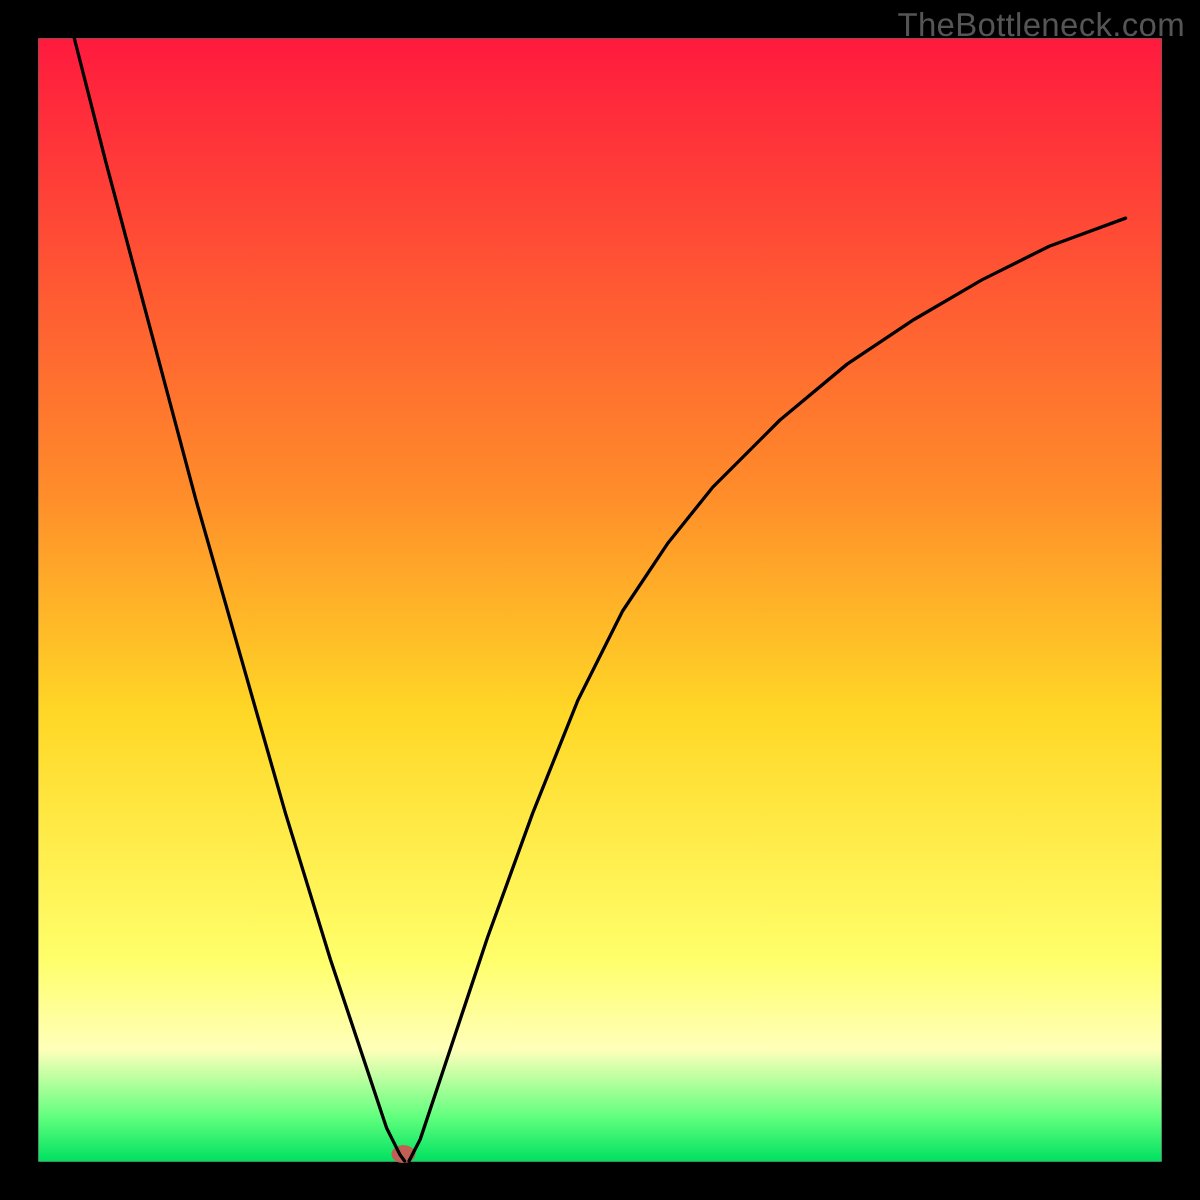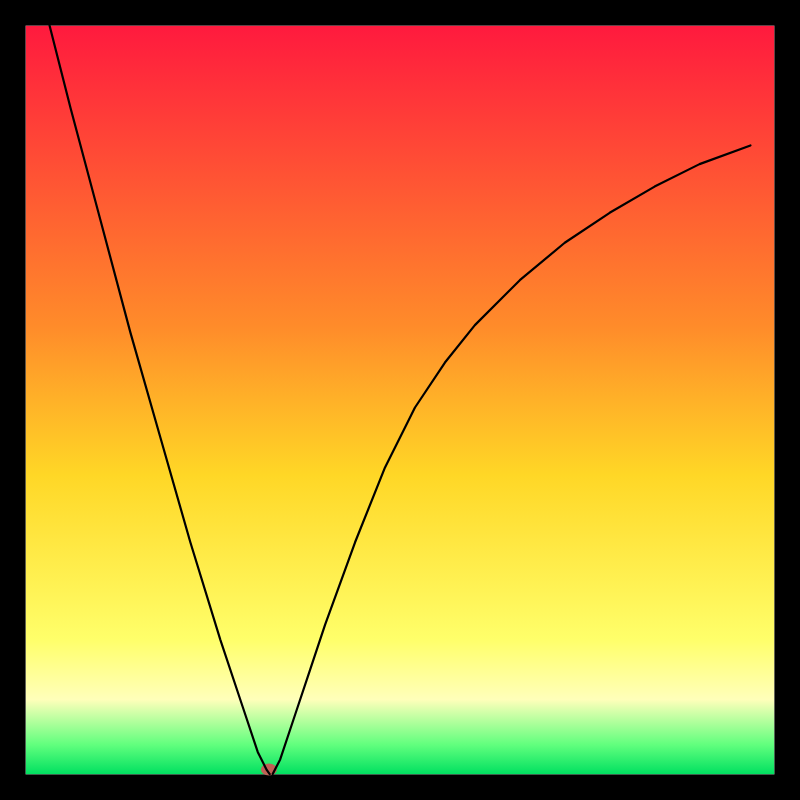--- a/index.html
+++ b/index.html
@@ -27,20 +27,21 @@
     letter-spacing: 0.2px;
   }
   svg {
     display: block;
   }
 </style>
 </head>
 <body>
 
 <div class="chart-container">
+  <div class="branding">TheBottleneck.com</div>
   <svg id="chart-svg" width="800" height="800" viewBox="0 0 800 800">
     <defs>
       <linearGradient id="bg-grad" x1="0" y1="0" x2="0" y2="1">
           <stop offset="0%" stop-color="#ff1a3e"></stop>
           <stop offset="40%" stop-color="#ff8b2a"></stop>
           <stop offset="60%" stop-color="#ffd726"></stop>
           <stop offset="82%" stop-color="#ffff6a"></stop>
           <stop offset="90%" stop-color="#ffffba"></stop>
           <stop offset="96%" stop-color="#62ff7e"></stop>
           <stop offset="100%" stop-color="#00e060"></stop>

